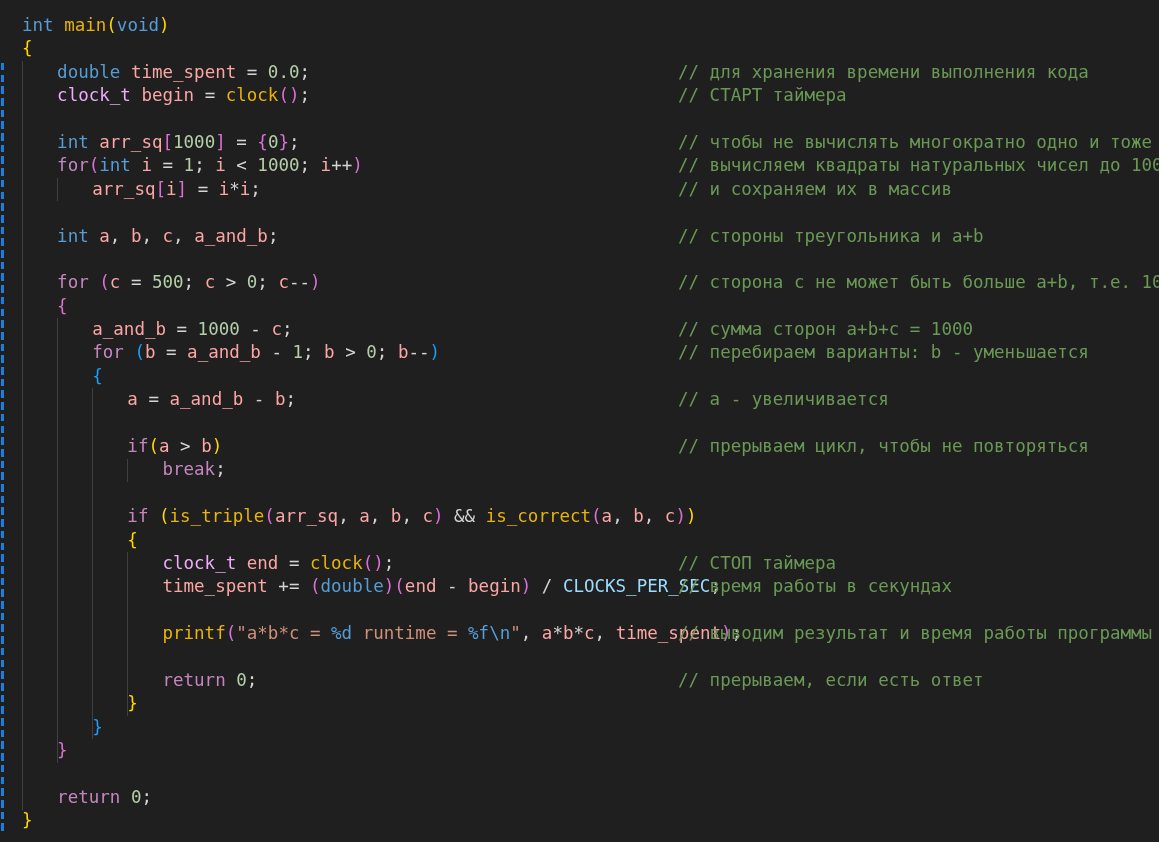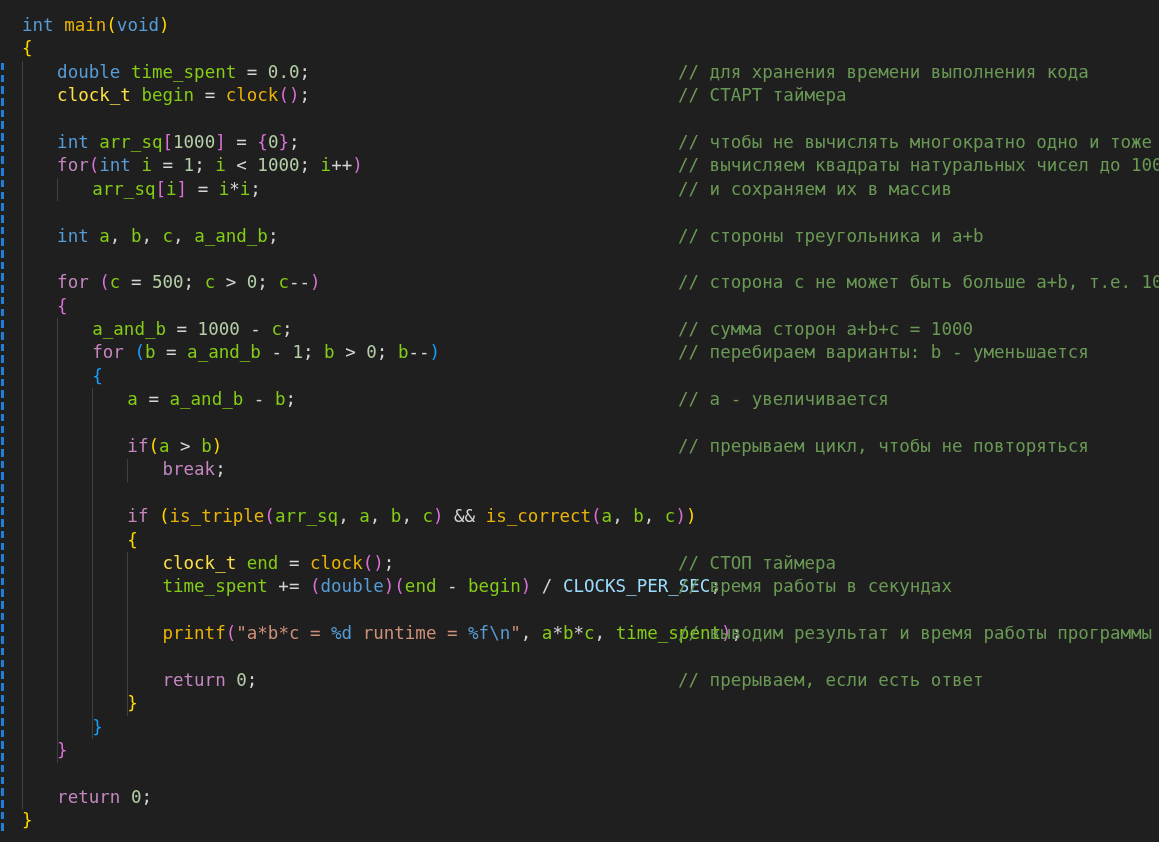--- a/index.html
+++ b/index.html
@@ -74,22 +74,22 @@
   #code .ln {
     display: block;
     height: 23.4px;
     padding-left: 22px;
     white-space: pre;
   }
 
   
   .t-kw      { color: #569cd6; }  
   .t-ctrl    { color: #c586c0; }  
-  .t-type    { color: #fde047; }  
-  .t-var     { color: #84cc16; }  
+  .t-type    { color: #f0abfc; }  
+  .t-var     { color: #fca5a5; }  
   .t-const   { color: #9cdcfe; }  
   .t-fn      { color: #eab308; }  
   .t-num     { color: #b5cea8; }  
   .t-str     { color: #ce9178; }  
   .t-esc     { color: #569cd6; }  
   .t-op      { color: #d4d4d4; }  
   .t-b1      { color: #ffd700; }  
   .t-b2      { color: #da70d6; }  
   .t-b3      { color: #179fff; }  
 

